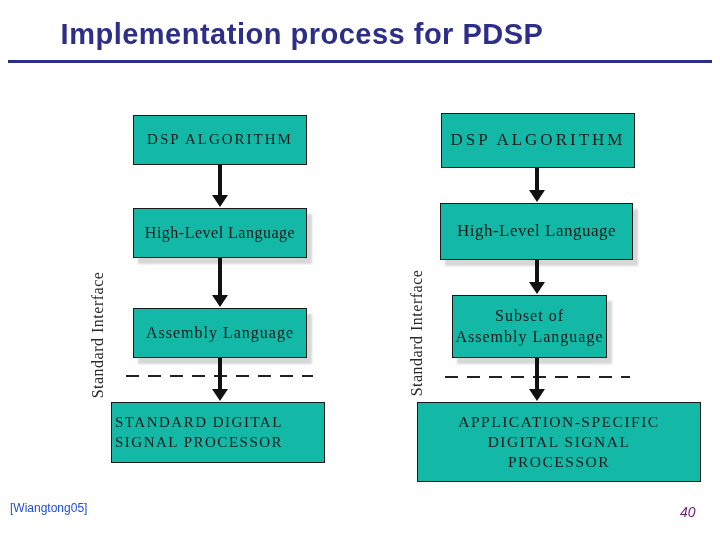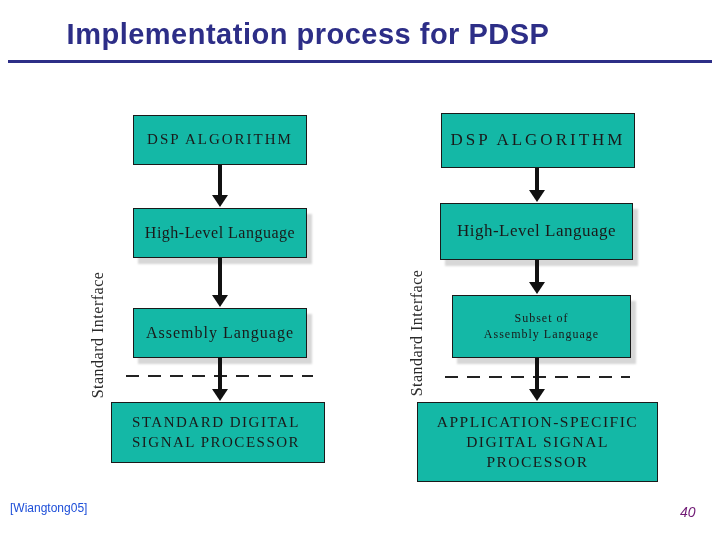--- a/index.html
+++ b/index.html
@@ -2,21 +2,21 @@
 <html><head>
 <meta charset="utf-8">
 <style>
   html,body{margin:0;padding:0;}
   body{
     width:720px;height:540px;position:relative;background:#ffffff;
     font-family:"Liberation Sans",sans-serif;overflow:hidden;
   }
   
   .title{
-    position:absolute;top:18px;left:6px;width:604px;
+    position:absolute;top:18px;left:0;width:604px;
     text-align:center;font-size:29px;font-weight:bold;
     color:#2d2e87;letter-spacing:0.5px;
     font-family:"Liberation Sans",sans-serif;
   }
   .title-rule{
     position:absolute;top:60px;left:8px;width:704px;height:3px;
     background:#2d2e87;
   }
   
   .fbox{
@@ -25,26 +25,26 @@
     font-family:"Liberation Serif","DejaVu Serif",serif;
     color:#1a1a1a;white-space:pre-line;text-align:center;line-height:1.3;
     box-sizing:border-box;
   }
   .shadow{box-shadow:5px 6px 2px #d7d7d7;}
   
   .l1{left:133px;top:115px;width:174px;height:50px;font-size:15px;letter-spacing:2px;}
   .l2{left:133px;top:208px;width:174px;height:50px;font-size:16px;letter-spacing:0.5px;}
   .l3{left:133px;top:308px;width:174px;height:50px;font-size:16px;letter-spacing:1px;}
   .l4{left:111px;top:402px;width:214px;height:61px;font-size:15px;letter-spacing:1.5px;
-      justify-content:flex-start;text-align:left;padding-left:20px;}
+      justify-content:flex-start;text-align:left;padding-left:3px;}
   
   .r1{left:441px;top:113px;width:194px;height:55px;font-size:17px;letter-spacing:3px;}
   .r2{left:440px;top:203px;width:193px;height:57px;font-size:17px;letter-spacing:0.5px;}
-  .r3{left:452px;top:295px;width:179px;height:63px;font-size:12px;letter-spacing:1px;}
-  .r4{left:417px;top:402px;width:241px;height:80px;font-size:15.5px;letter-spacing:1.5px;}
+  .r3{left:452px;top:295px;width:155px;height:63px;font-size:16px;letter-spacing:1px;}
+  .r4{left:417px;top:402px;width:284px;height:80px;font-size:15.5px;letter-spacing:1.5px;}
   
   .arrow{position:absolute;width:16px;display:flex;flex-direction:column;align-items:center;}
   .arrow-line{width:4px;background:#111;flex:1;}
   .arrow-head{
     width:0;height:0;border-left:8px solid transparent;
     border-right:8px solid transparent;border-top:12px solid #111;
   }
   .a1{left:212px;top:165px;height:42px;}
   .a2{left:212px;top:258px;height:49px;}
   .a3{left:212px;top:357px;height:44px;z-index:2;}

